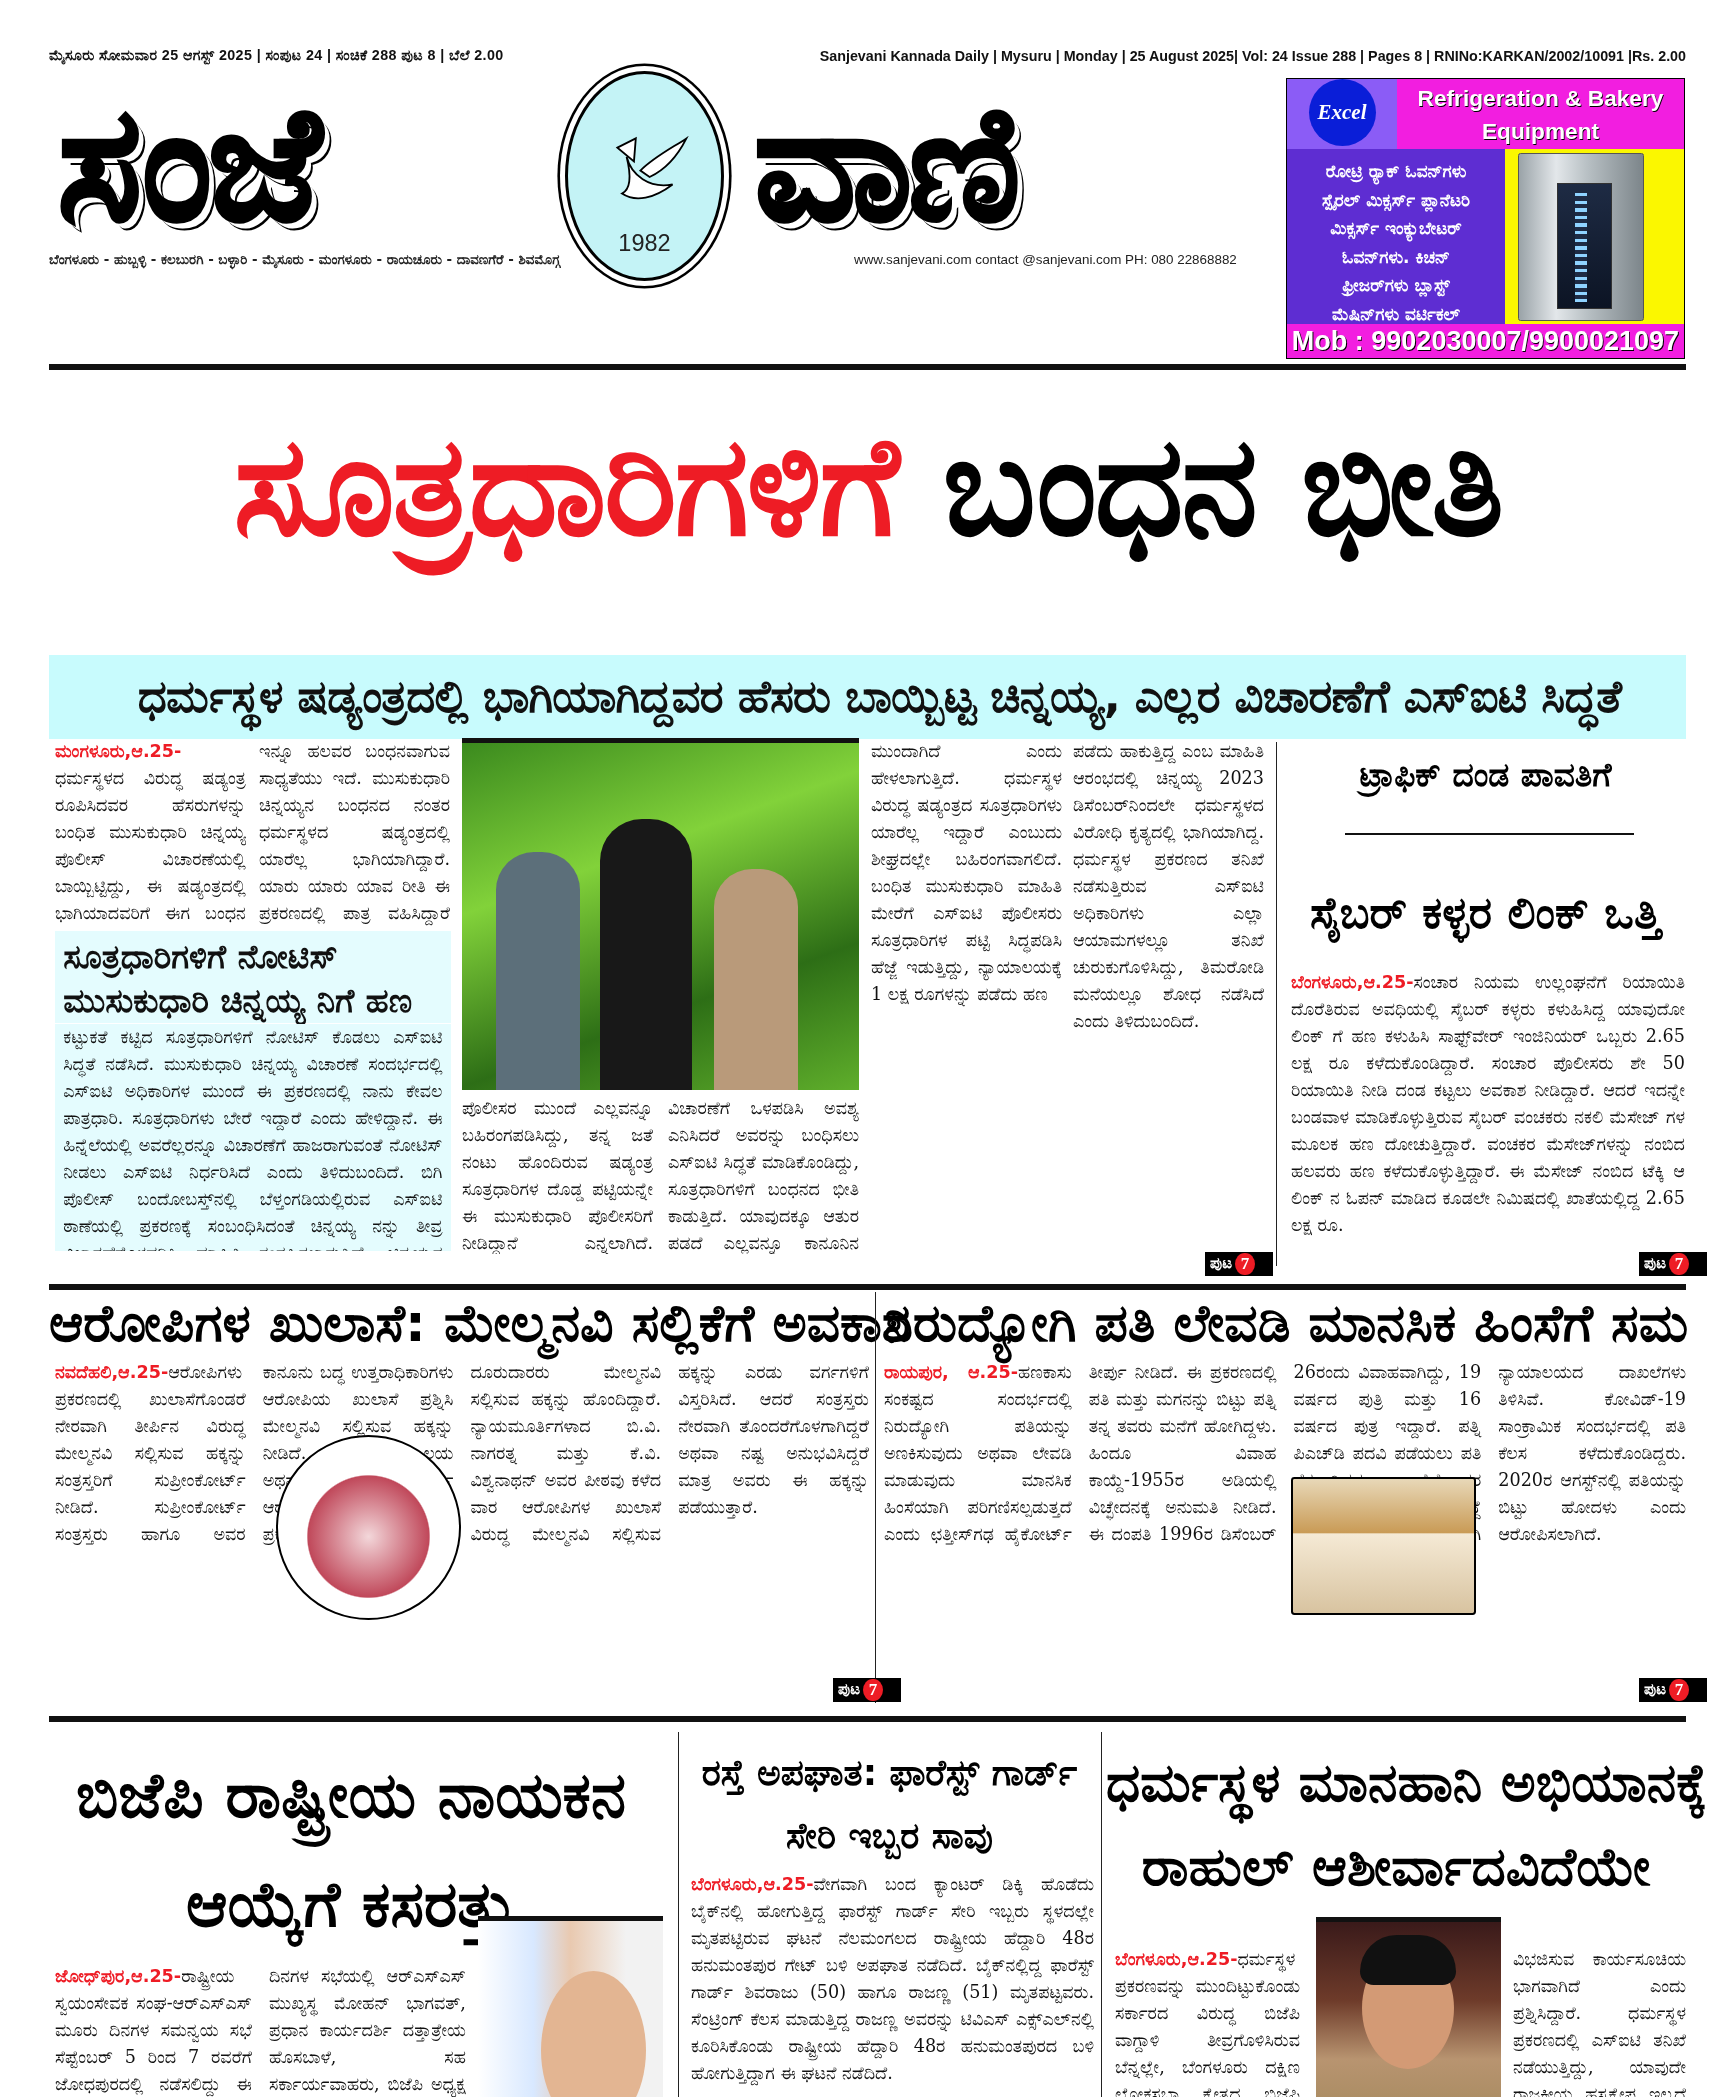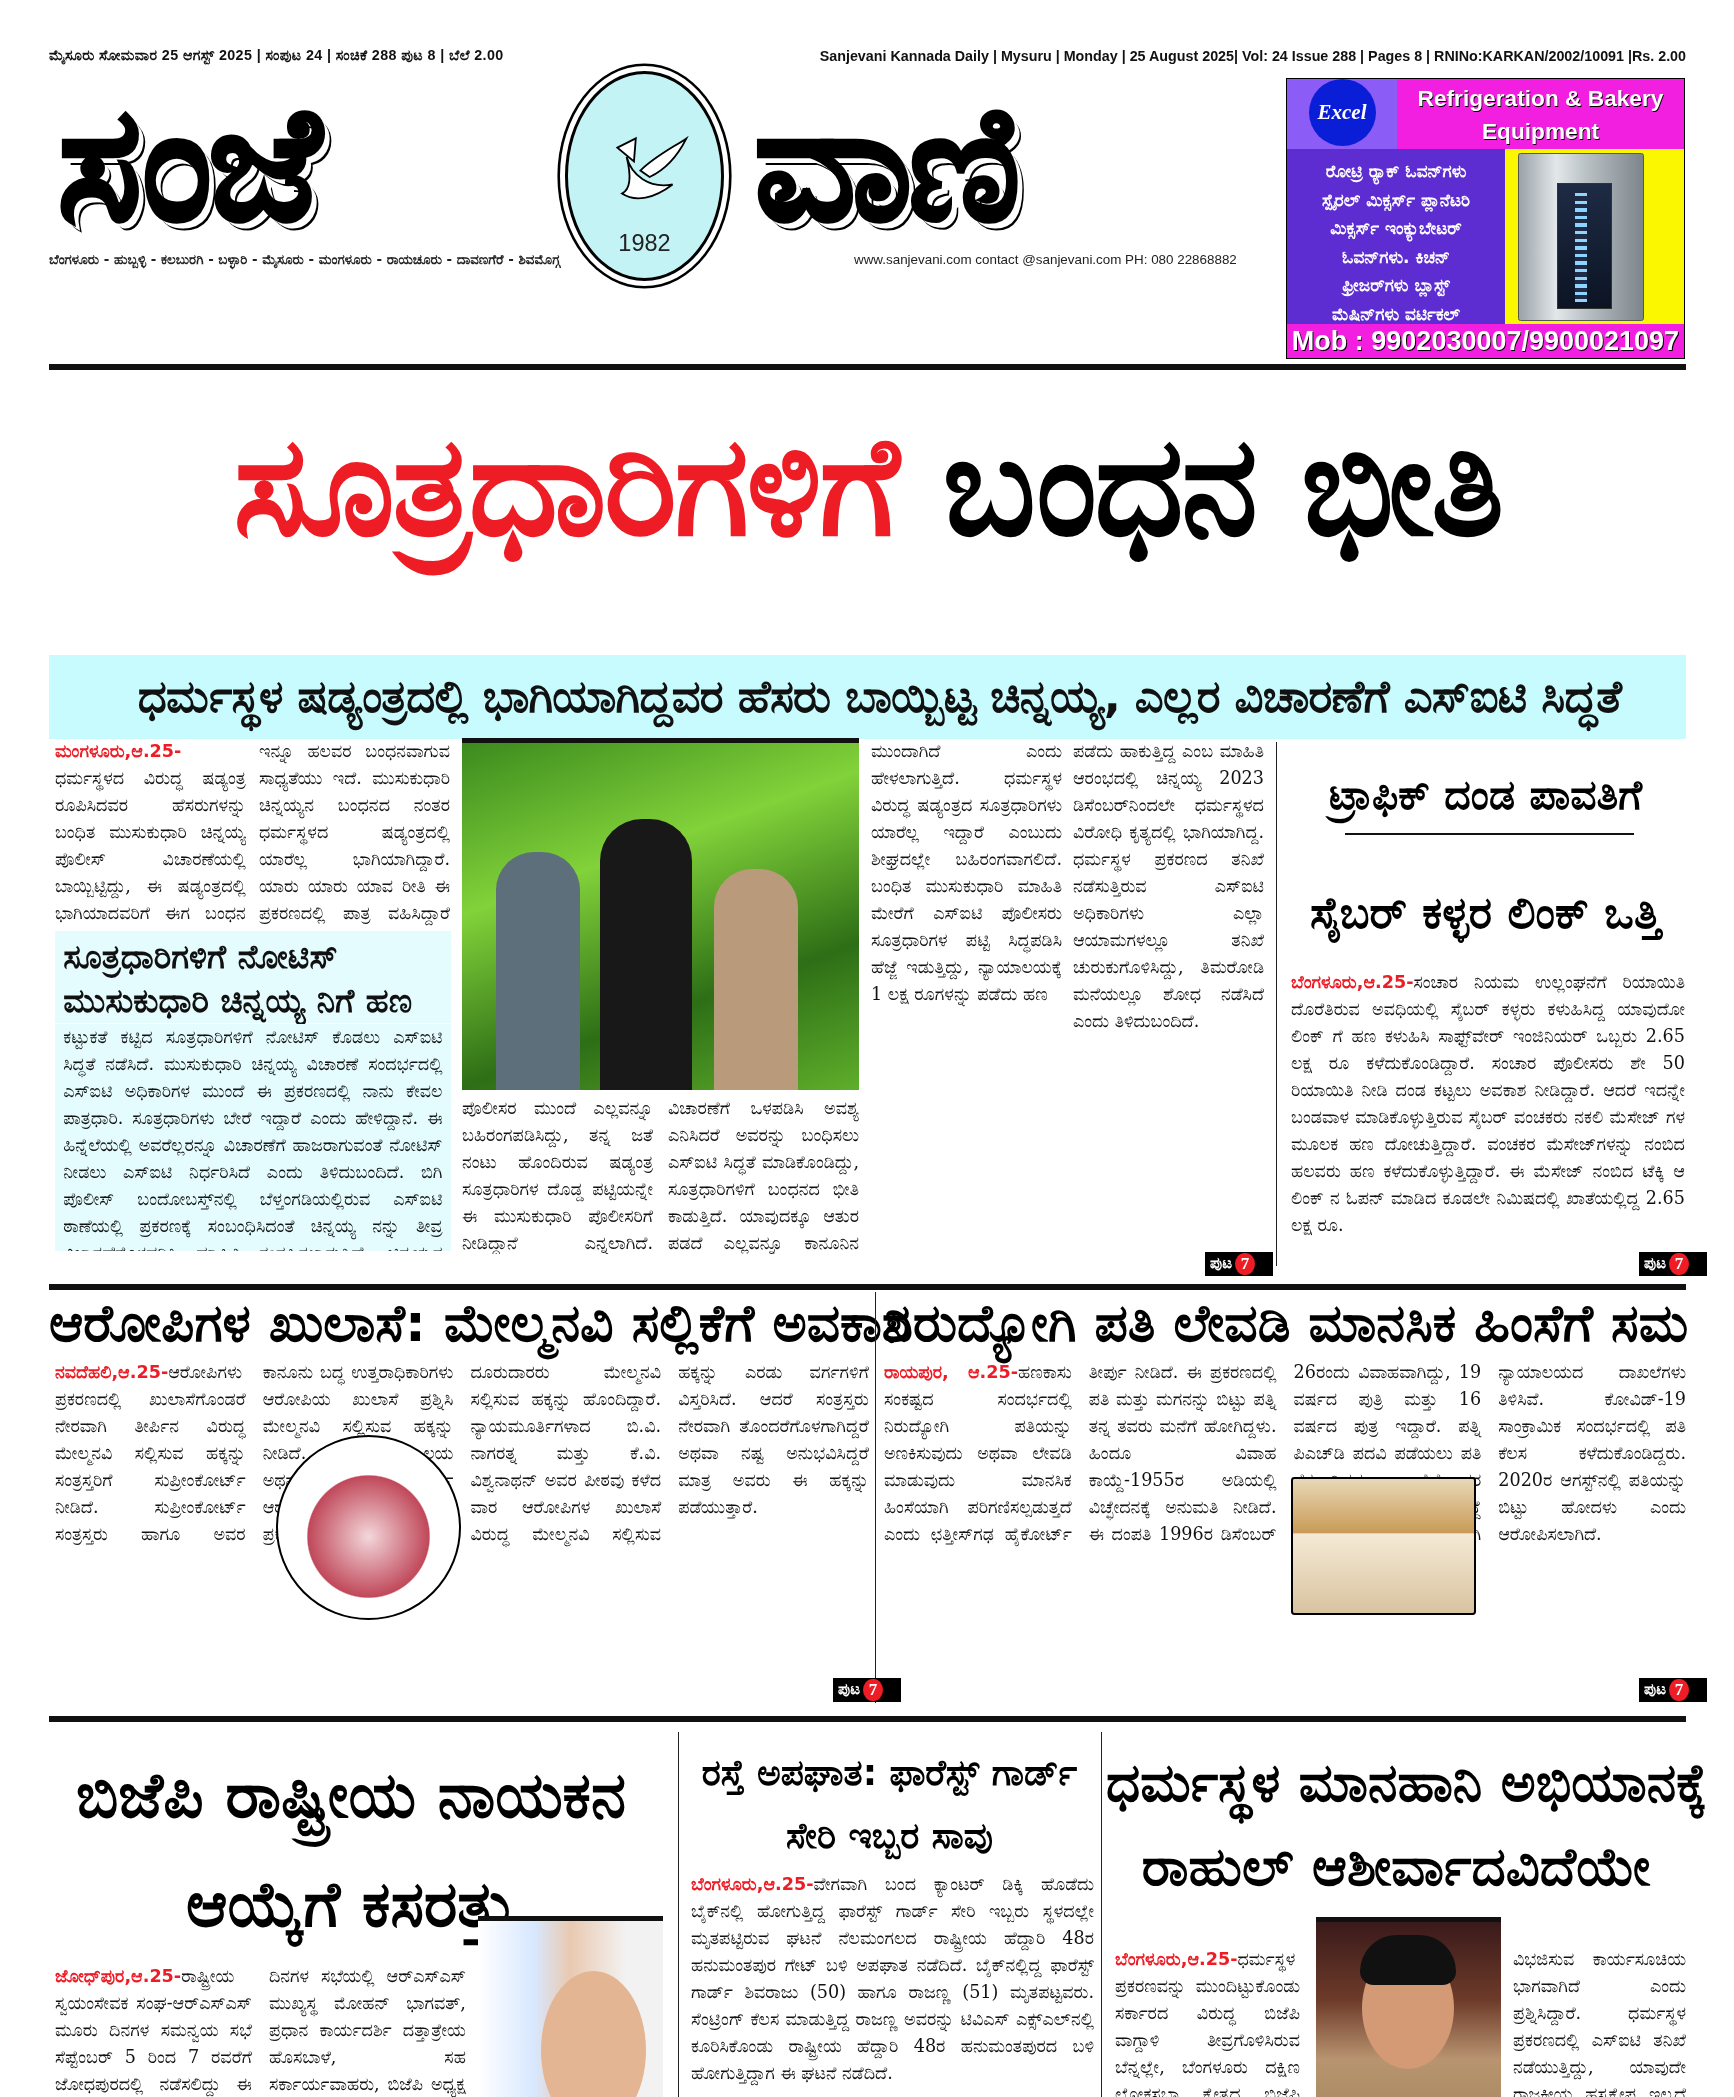--- a/index.html
+++ b/index.html
@@ -138,21 +138,21 @@
 
   <div class="col" style="left:822px;top:738px;width:191px;height:512px;">ಮುಂದಾಗಿದೆ ಎಂದು ಹೇಳಲಾಗುತ್ತಿದೆ. ಧರ್ಮಸ್ಥಳ ವಿರುದ್ಧ ಷಡ್ಯಂತ್ರದ ಸೂತ್ರಧಾರಿಗಳು ಯಾರೆಲ್ಲ ಇದ್ದಾರೆ ಎಂಬುದು ಶೀಘ್ರದಲ್ಲೇ ಬಹಿರಂಗವಾಗಲಿದೆ. ಬಂಧಿತ ಮುಸುಕುಧಾರಿ ಮಾಹಿತಿ ಮೇರೆಗೆ ಎಸ್‌ಐಟಿ ಪೊಲೀಸರು ಸೂತ್ರಧಾರಿಗಳ ಪಟ್ಟಿ ಸಿದ್ಧಪಡಿಸಿ ಹೆಜ್ಜೆ ಇಡುತ್ತಿದ್ದು, ನ್ಯಾಯಾಲಯಕ್ಕೆ 1 ಲಕ್ಷ ರೂಗಳನ್ನು ಪಡೆದು ಹಣ</div>
   <div class="col" style="left:1024px;top:738px;width:191px;height:512px;">ಪಡೆದು ಹಾಕುತ್ತಿದ್ದ ಎಂಬ ಮಾಹಿತಿ ಆರಂಭದಲ್ಲಿ ಚಿನ್ನಯ್ಯ 2023 ಡಿಸೆಂಬರ್‌ನಿಂದಲೇ ಧರ್ಮಸ್ಥಳದ ವಿರೋಧಿ ಕೃತ್ಯದಲ್ಲಿ ಭಾಗಿಯಾಗಿದ್ದ. ಧರ್ಮಸ್ಥಳ ಪ್ರಕರಣದ ತನಿಖೆ ನಡೆಸುತ್ತಿರುವ ಎಸ್‌ಐಟಿ ಅಧಿಕಾರಿಗಳು ಎಲ್ಲಾ ಆಯಾಮಗಳಲ್ಲೂ ತನಿಖೆ ಚುರುಕುಗೊಳಿಸಿದ್ದು, ತಿಮರೋಡಿ ಮನೆಯಲ್ಲೂ ಶೋಧ ನಡೆಸಿದೆ ಎಂದು ತಿಳಿದುಬಂದಿದೆ.</div>
   <div class="page-ref" style="left:1156px;top:1252px;">
     <span>ಪುಟ</span>
       <span class="num">7</span>
   </div>
 
   <div class="vrule" style="left:1227px;top:742px;height:524px;"></div>
 
-  <div class="sechead" style="left:1237px;top:747px;width:399px;font-size:41px;line-height:55px;margin-top:21px;">ಟ್ರಾಫಿಕ್ ದಂಡ ಪಾವತಿಗೆ</div>
+  <div class="sechead" style="left:1237px;top:747px;width:399px;font-size:33px;line-height:55px;">ಟ್ರಾಫಿಕ್ ದಂಡ ಪಾವತಿಗೆ</div>
   <div style="position:absolute;left:1296px;top:833px;width:289px;height:2.1px;background:#111;"></div>
   <div class="sechead" style="left:1237px;top:839px;width:399px;font-size:44px;line-height:59px;margin-top:44px;">ಸೈಬರ್ ಕಳ್ಳರ ಲಿಂಕ್ ಒತ್ತಿ</div>
   <div class="col" style="left:1242px;top:969px;width:394px;height:281px;">
     <span class="dateline">ಬೆಂಗಳೂರು,ಆ.25-</span><span>ಸಂಚಾರ ನಿಯಮ ಉಲ್ಲಂಘನೆಗೆ ರಿಯಾಯಿತಿ ದೊರೆತಿರುವ ಅವಧಿಯಲ್ಲಿ ಸೈಬರ್ ಕಳ್ಳರು ಕಳುಹಿಸಿದ್ದ ಯಾವುದೋ ಲಿಂಕ್ ಗೆ ಹಣ ಕಳುಹಿಸಿ ಸಾಫ್ಟ್‌ವೇರ್ ಇಂಜಿನಿಯರ್ ಒಬ್ಬರು 2.65 ಲಕ್ಷ ರೂ ಕಳೆದುಕೊಂಡಿದ್ದಾರೆ. ಸಂಚಾರ ಪೊಲೀಸರು ಶೇ 50 ರಿಯಾಯಿತಿ ನೀಡಿ ದಂಡ ಕಟ್ಟಲು ಅವಕಾಶ ನೀಡಿದ್ದಾರೆ. ಆದರೆ ಇದನ್ನೇ ಬಂಡವಾಳ ಮಾಡಿಕೊಳ್ಳುತ್ತಿರುವ ಸೈಬರ್ ವಂಚಕರು ನಕಲಿ ಮೆಸೇಜ್ ಗಳ ಮೂಲಕ ಹಣ ದೋಚುತ್ತಿದ್ದಾರೆ. ವಂಚಕರ ಮೆಸೇಜ್‌ಗಳನ್ನು ನಂಬಿದ ಹಲವರು ಹಣ ಕಳೆದುಕೊಳ್ಳುತ್ತಿದ್ದಾರೆ. ಈ ಮೆಸೇಜ್ ನಂಬಿದ ಟೆಕ್ಕಿ ಆ ಲಿಂಕ್ ನ ಓಪನ್ ಮಾಡಿದ ಕೂಡಲೇ ನಿಮಿಷದಲ್ಲಿ ಖಾತೆಯಲ್ಲಿದ್ದ 2.65 ಲಕ್ಷ ರೂ.</span>
   </div>
   <div class="page-ref" style="left:1590px;top:1252px;">
     <span>ಪುಟ</span>
       <span class="num">7</span>
   </div>
 

